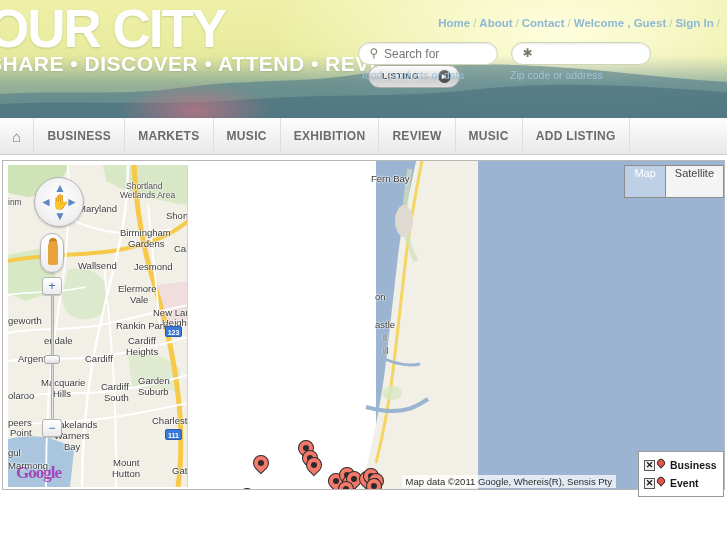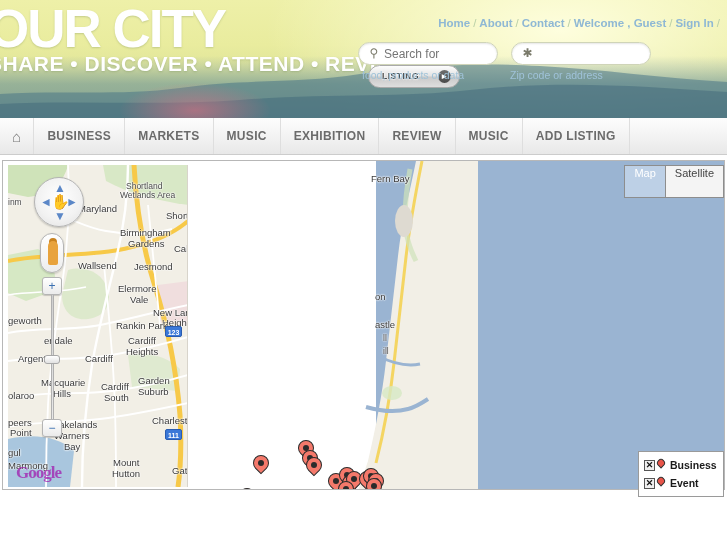--- a/index.html
+++ b/index.html
@@ -503,20 +503,21 @@
     </div>
   <div class="marker" style="left:365px;top:312px">
       <span class="pin"></span>
       <span class="dot"></span>
     </div>
   <div class="marker" style="left:363px;top:317px">
       <span class="pin"></span>
       <span class="dot"></span>
     </div>
 
+  <div class="attrib">Map data ©2011 Google, Whereis(R), Sensis Pty</div>
 </div>
 
 <div class="maptype">
   <div class="mtbtns">
     <div class="mtbtn active">Map</div>
     <div class="mtbtn">Satellite</div>
   </div>
 </div>
 
 <div class="legend">

